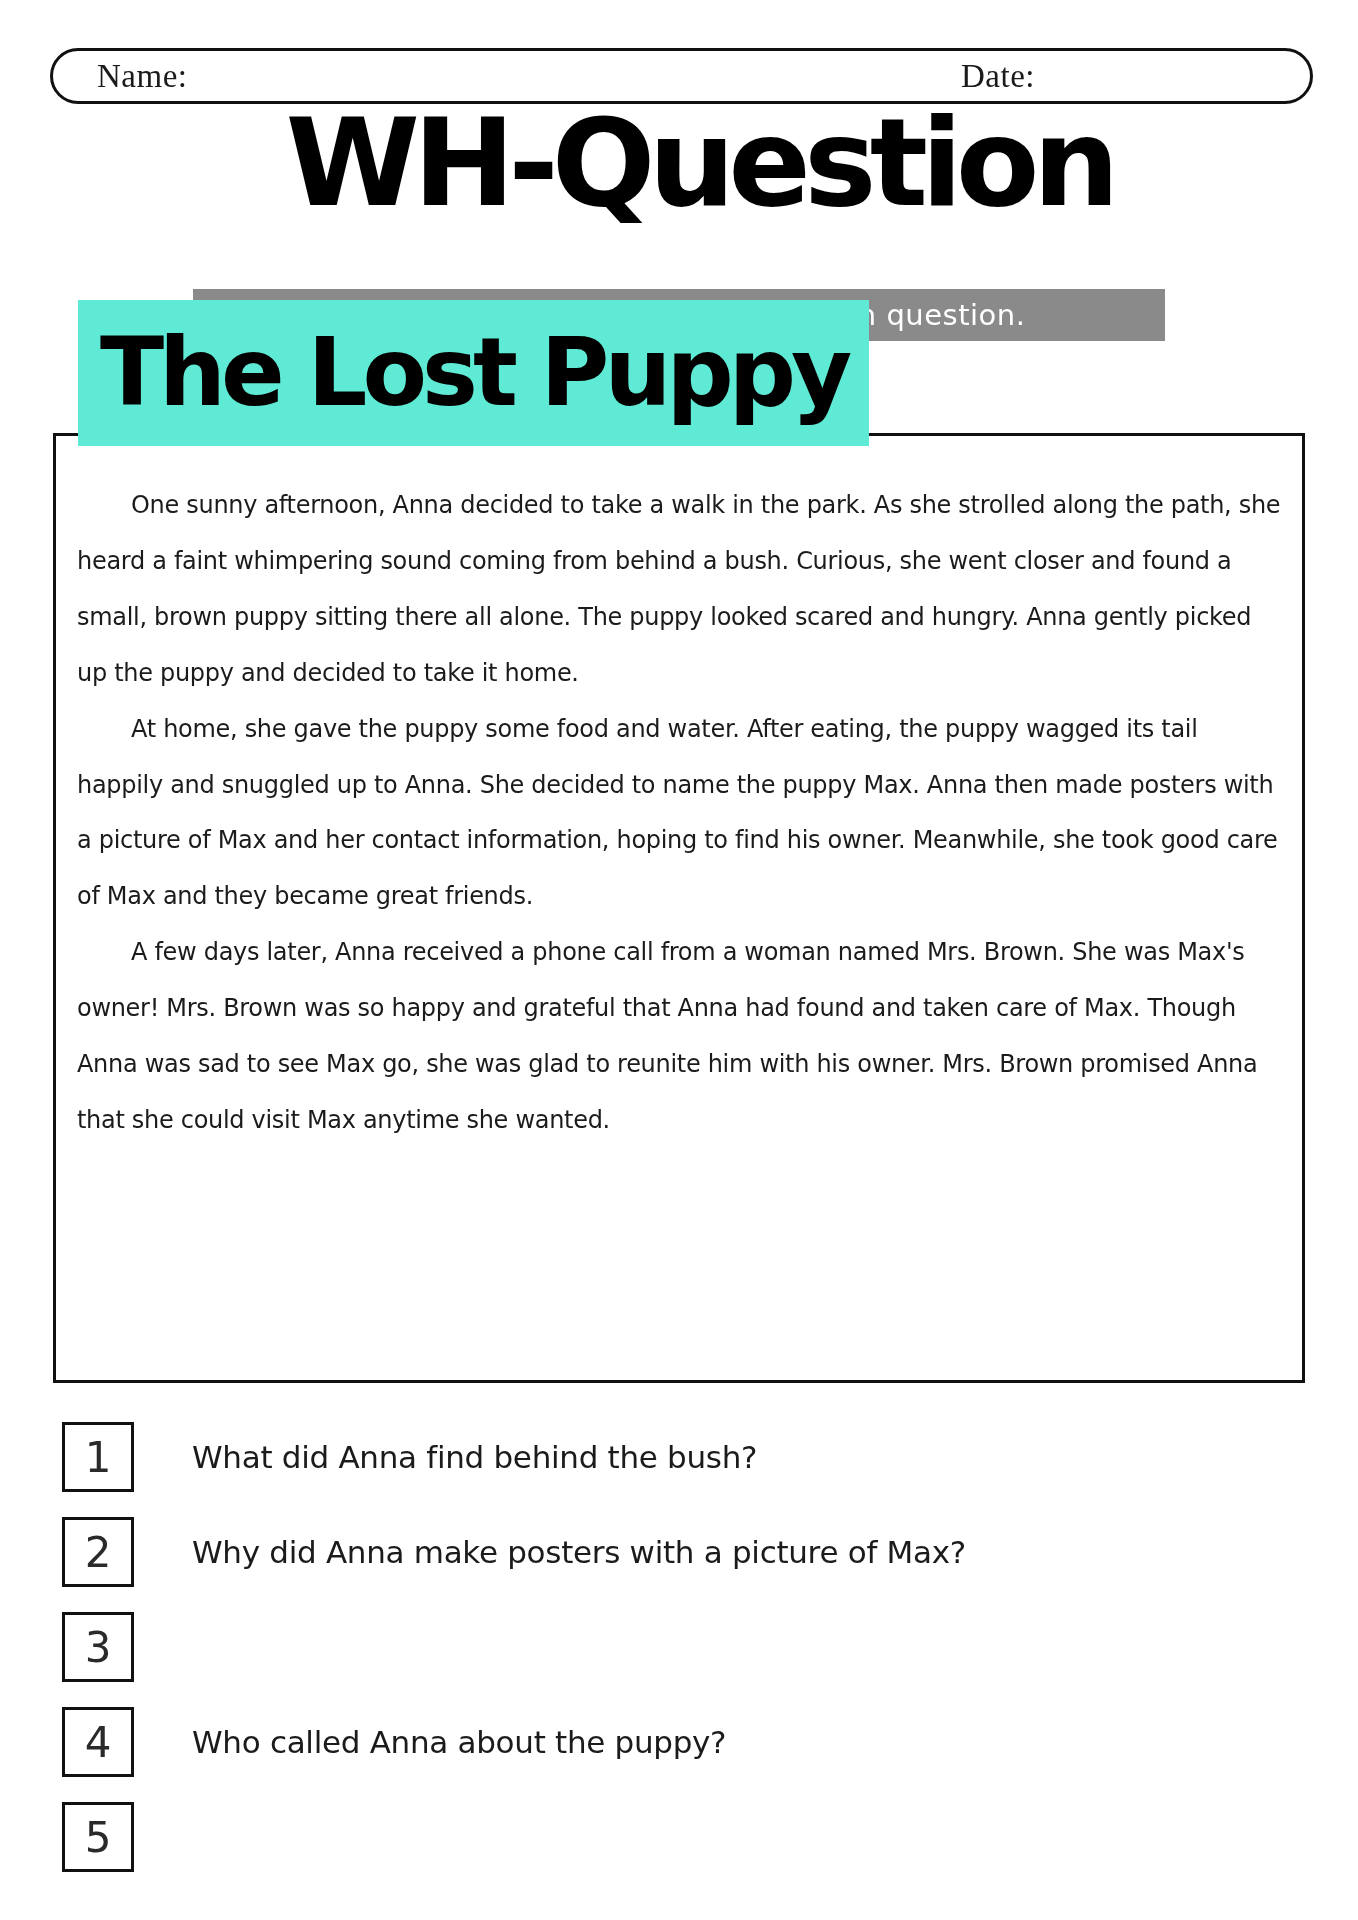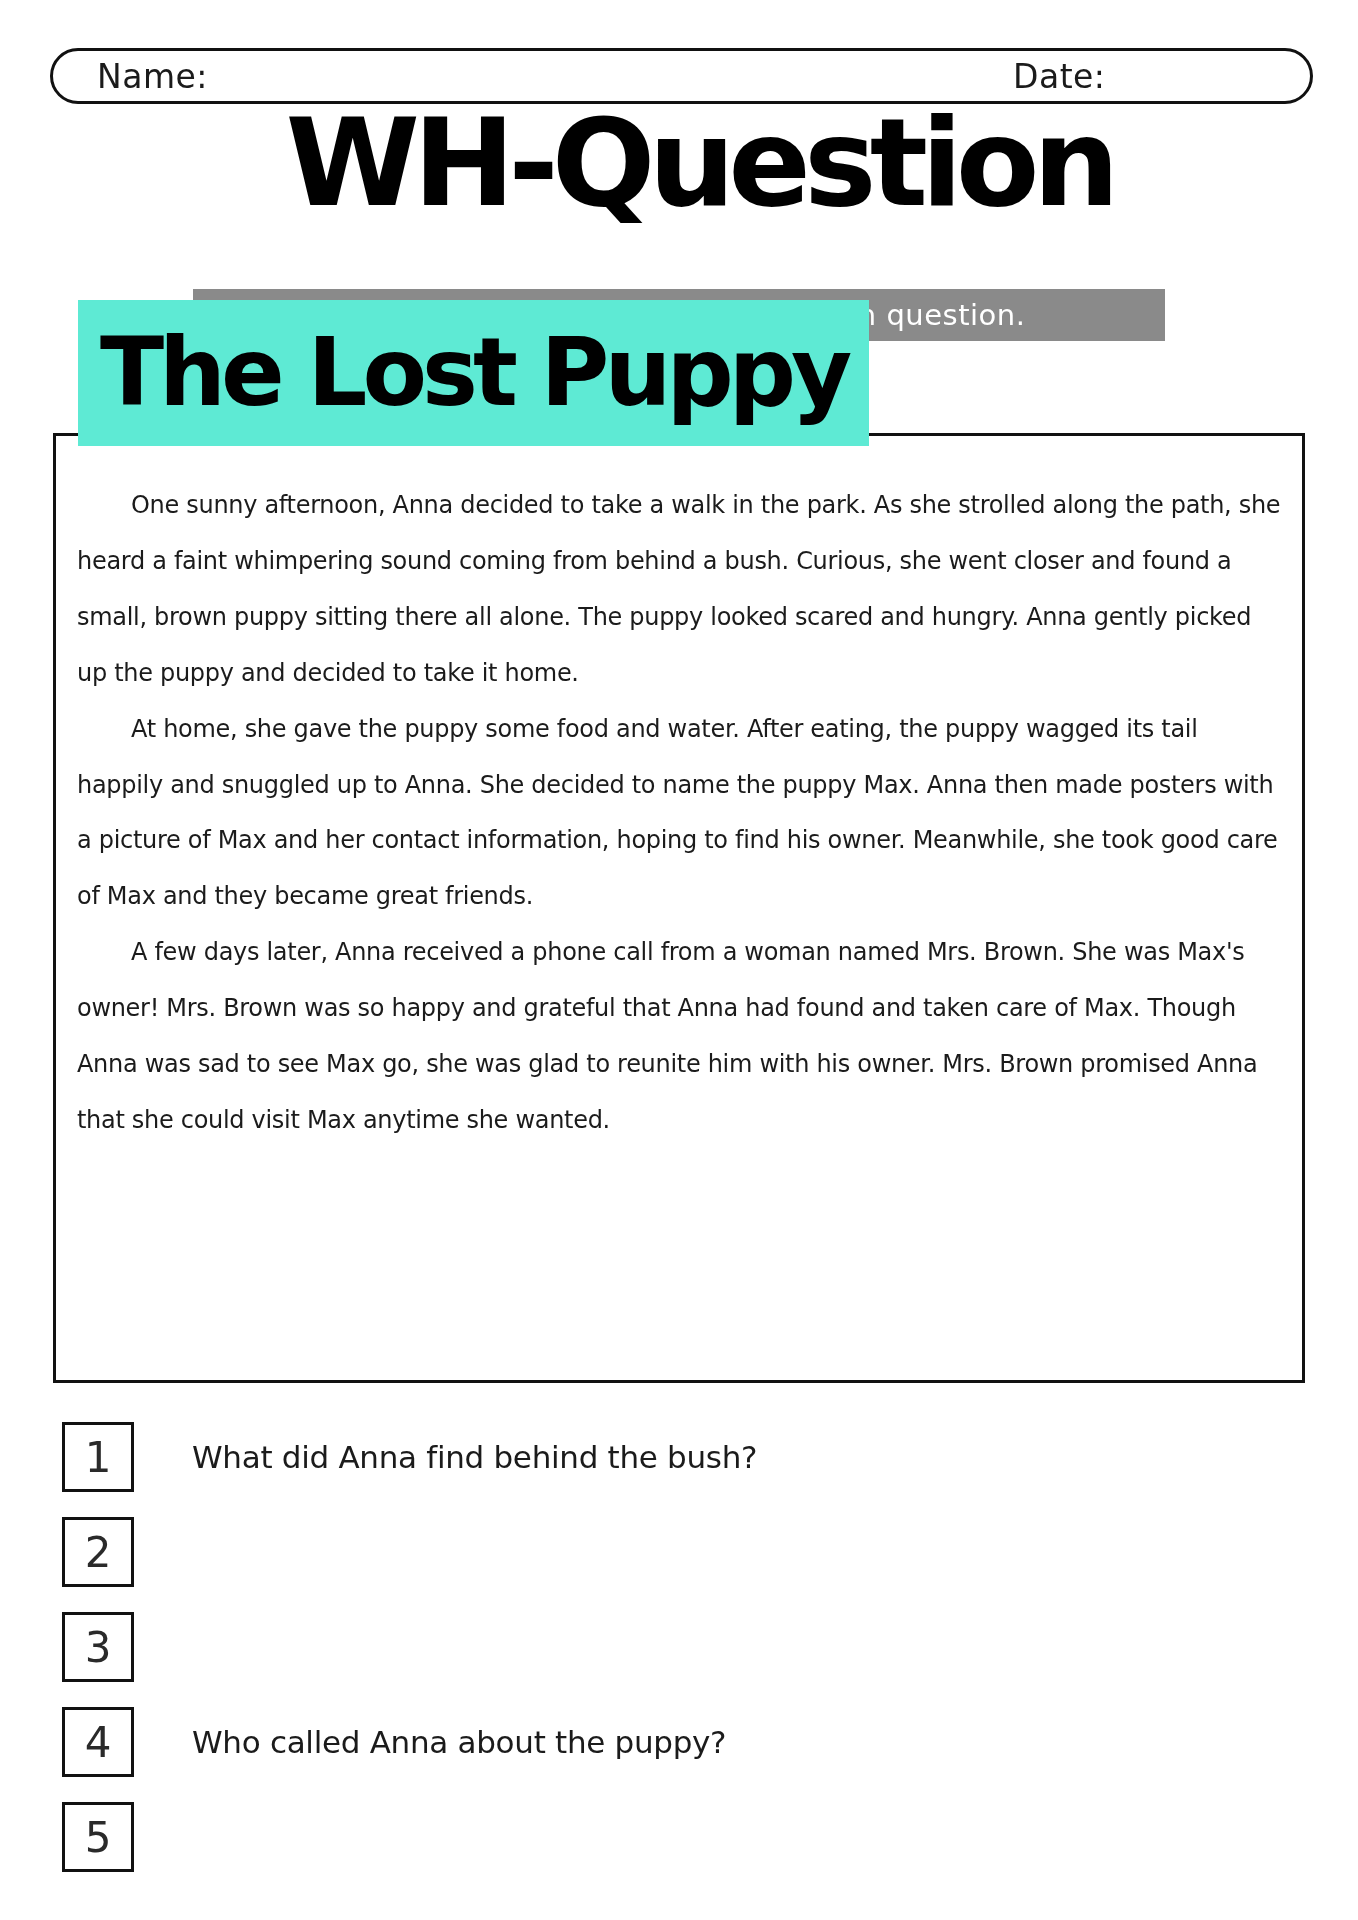--- a/index.html
+++ b/index.html
@@ -20,23 +20,23 @@
   }
 
   
   .name-date-pill{
     position:absolute;left:50px;top:48px;
     width:1263px;height:56px;
     border:3px solid #111;border-radius:30px;
     background:#fff;
     display:flex;align-items:center;
   }
-  .pill-label{font-size:33px;font-weight:500;letter-spacing:0.5px;}
+  .pill-label{font-size:33px;font-weight:500;letter-spacing:0.5px;font-family:Liberation Serif, serif;}
   .name-label{margin-left:44px;}
-  .date-label{position:absolute;left:960px;}
+  .date-label{position:absolute;left:908px;}
   .fill-field{flex:1;height:100%;}
   .name-field{position:absolute;left:190px;width:700px;height:100%;}
   .date-field{position:absolute;left:1020px;width:230px;height:100%;}
 
   
   .main-title{
     position:absolute;top:96px;left:0;width:100%;
     text-align:center;
     font-size:122px;line-height:1.1;
     font-weight:bold;letter-spacing:-7px;
@@ -136,20 +136,21 @@
     <div class="question-number-box">
       <span class="question-number">1</span>
     </div>
     <span class="question-text">What did Anna find behind the bush?</span>
   </div>
 
   <div class="question-row">
     <div class="question-number-box">
       <span class="question-number">2</span>
     </div>
+    <span class="question-text">Why did Anna make posters with a picture of Max?</span>
   </div>
 
   <div class="question-row">
     <div class="question-number-box">
       <span class="question-number">3</span>
     </div>
   </div>
 
   <div class="question-row">
     <div class="question-number-box">

